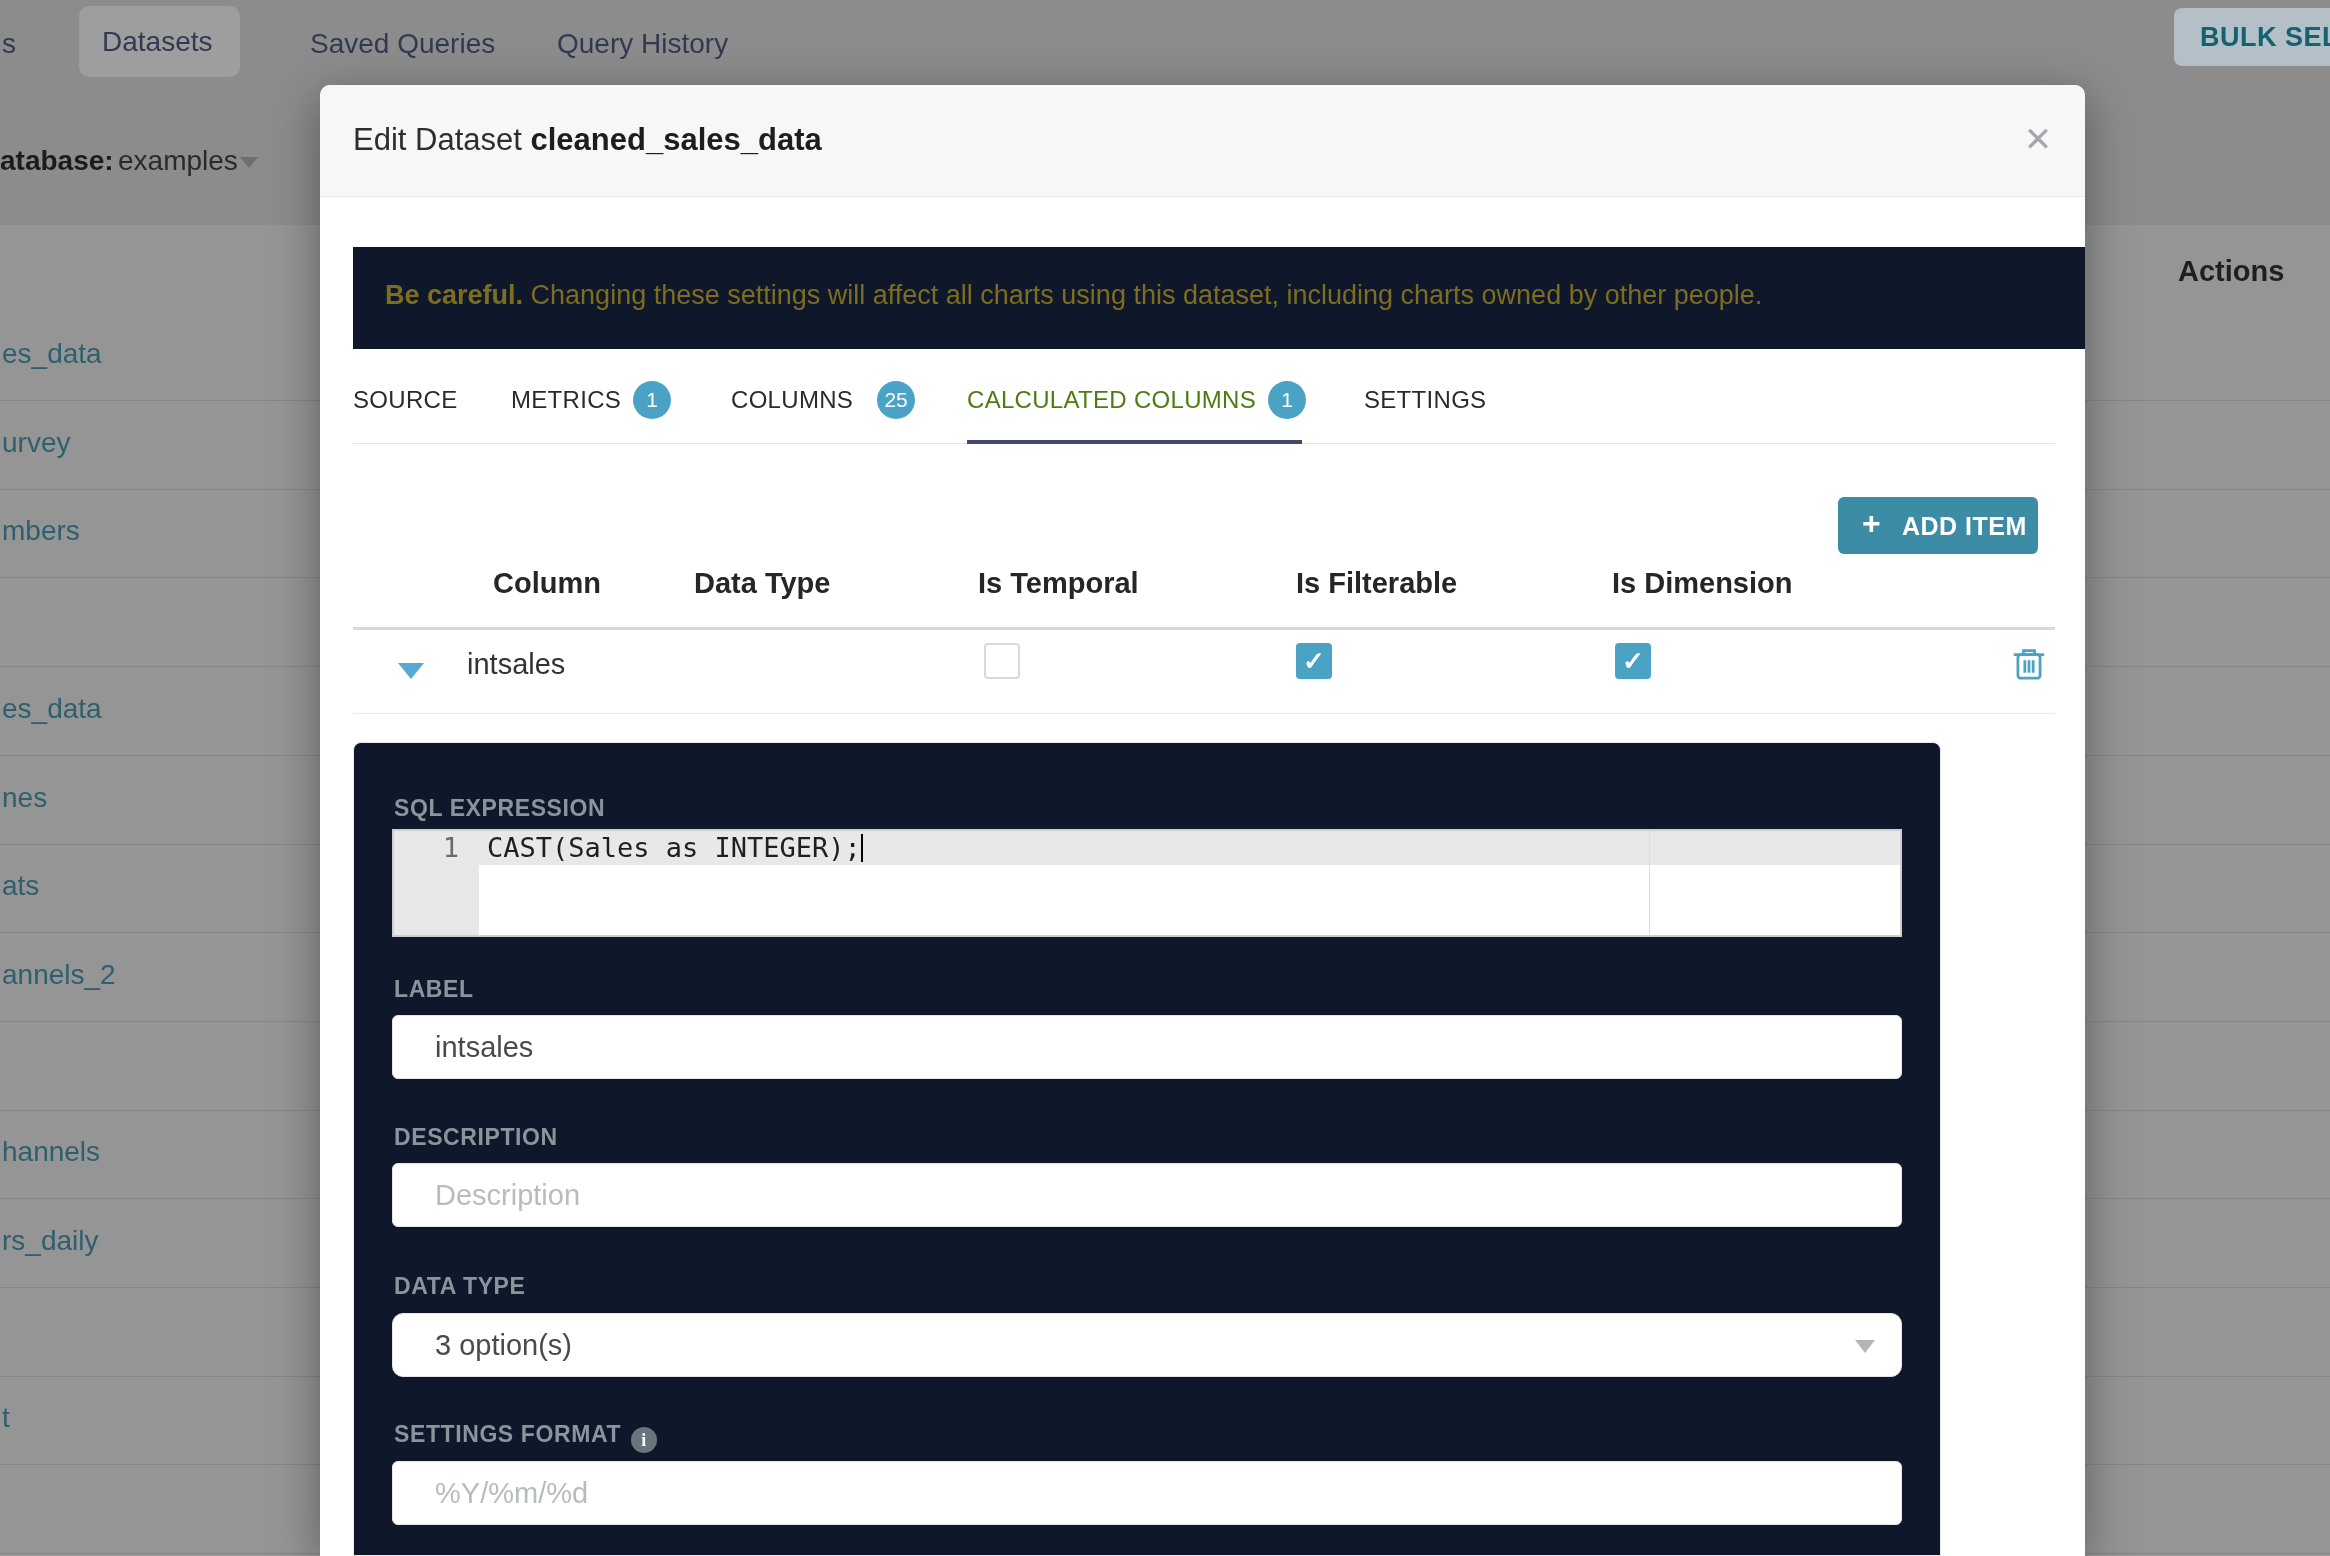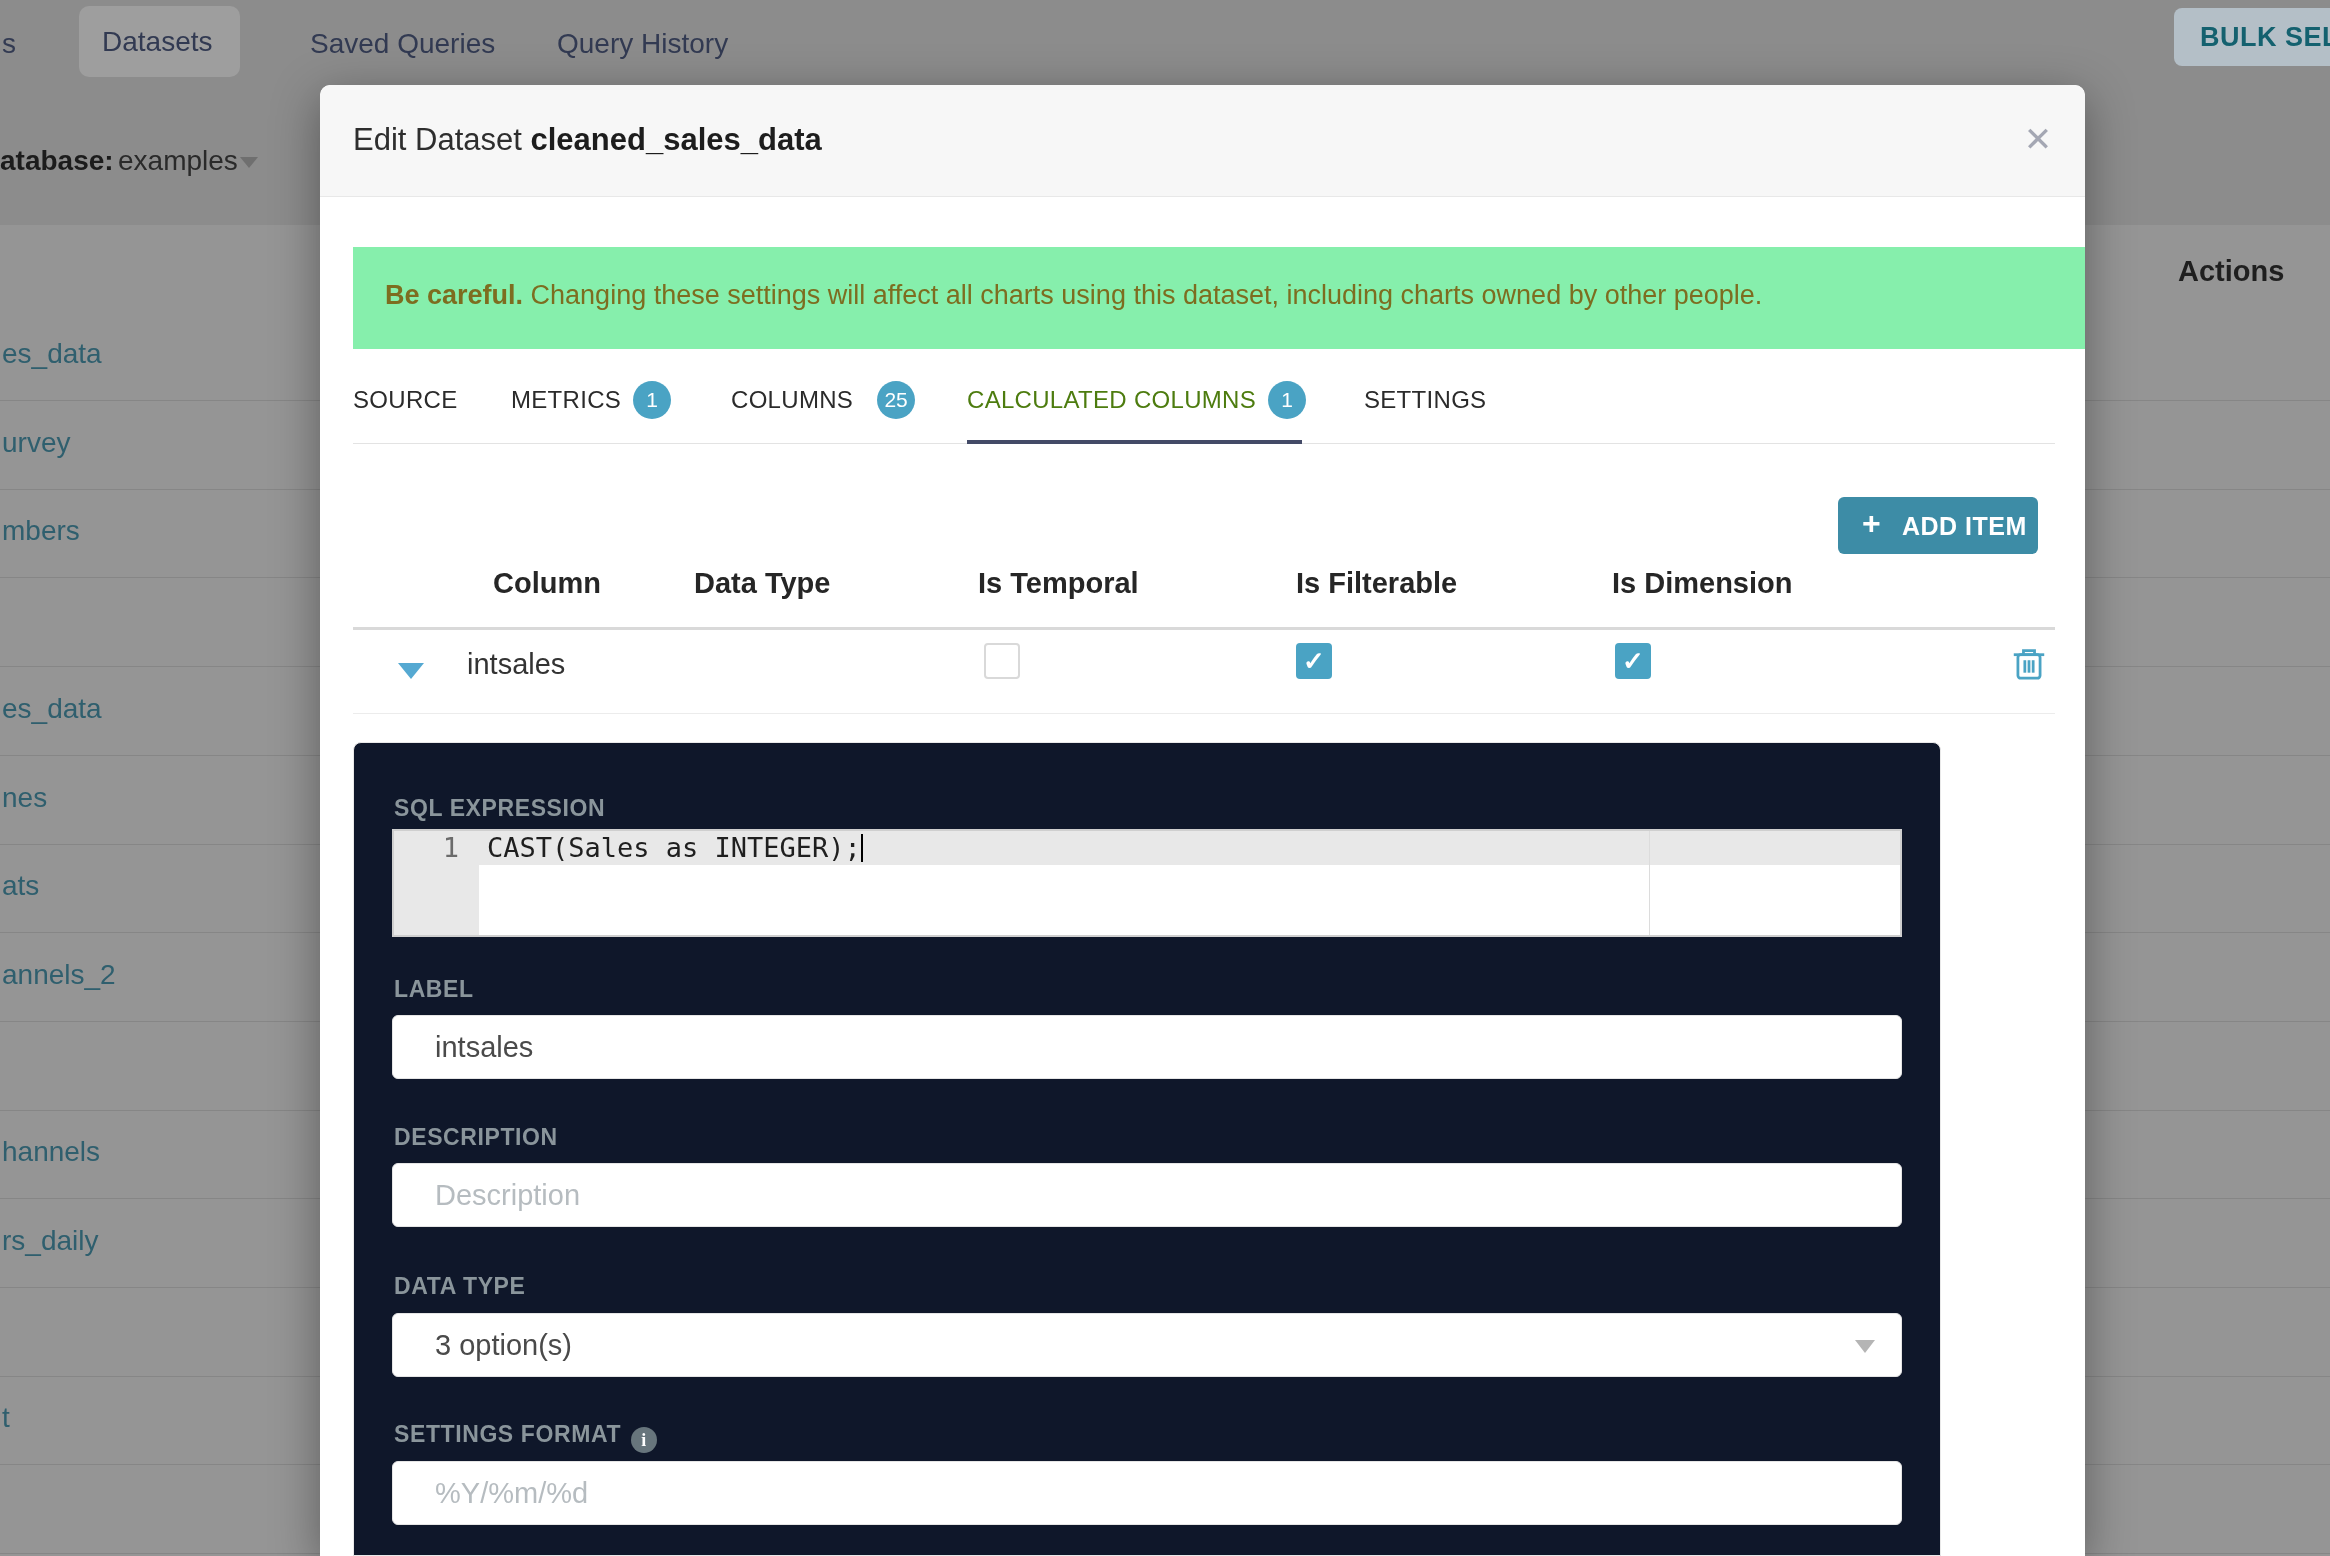--- a/index.html
+++ b/index.html
@@ -27,21 +27,21 @@
   .actions-header{position:absolute;left:2178px;top:255px;font-size:29px;font-weight:bold;color:#1f1f1f;}
   .bg-row{position:absolute;left:0;width:2330px;height:88px;border-bottom:1px solid #868686;}
   .bg-row a{font-size:28px;color:#2f5f6e;text-decoration:none;position:absolute;left:2px;top:26px;white-space:nowrap;}
   
   .modal{position:absolute;left:320px;top:85px;width:1765px;height:1471px;background:#ffffff;
     border-radius:10px 10px 0 0;box-shadow:0 12px 48px rgba(0,0,0,.38);overflow:hidden;}
   .modal-header{position:absolute;left:0;top:0;width:100%;height:111px;background:#f7f7f7;border-bottom:1px solid #e8e8e8;border-radius:10px 10px 0 0;}
   .modal-title{position:absolute;left:33px;top:37px;font-size:31px;color:#2e2e2e;}
   .modal-title b{font-weight:bold;color:#1d1d1d;}
   .modal-close{position:absolute;left:1694px;top:30px;width:48px;height:48px;font-size:34px;color:#a4a7b3;text-align:center;line-height:48px;cursor:pointer;}
-  .banner{position:absolute;left:33px;top:162px;width:1828px;height:102px;background:#86efac;border-radius:0;}
+  .banner{position:absolute;left:33px;top:162px;width:1828px;height:102px;background:#0f172a;border-radius:0;}
   .banner p{margin:0;position:absolute;left:32px;top:33px;font-size:27px;color:#7d6d20;white-space:nowrap;}
   .banner b{font-weight:bold;}
   .tabbar-line{position:absolute;left:33px;top:358px;width:1702px;height:1px;background:#e3e3e3;}
   .tab-item{position:absolute;top:300px;height:30px;display:flex;align-items:center;cursor:pointer;}
   .tab-label{font-size:24px;color:#2b2b2b;letter-spacing:.3px;white-space:nowrap;}
   .tab-item.active .tab-label{color:#4d7c0f;}
   .tab-badge{display:inline-block;margin-left:12px;min-width:38px;height:38px;border-radius:19px;background:#4aa3c4;color:#fff;font-size:21px;line-height:38px;text-align:center;box-sizing:border-box;padding:0 4px;}
   .tab-underline{position:absolute;left:647px;top:355px;width:335px;height:4px;background:#434a67;}
   .add-btn{position:absolute;left:1518px;top:412px;width:200px;height:57px;background:#3d8ca6;border-radius:6px;border:none;cursor:pointer;}
   .add-btn .plus{position:absolute;left:24px;top:8px;font-size:32px;font-weight:bold;color:#fff;}
@@ -60,21 +60,21 @@
   .field-label{position:absolute;left:40px;font-size:23px;font-weight:bold;color:#8a959b;letter-spacing:.6px;}
   .editor{position:absolute;left:38px;top:86px;width:1510px;height:108px;background:#fff;border:2px solid #cfcfcf;box-sizing:border-box;}
   .editor .gutter{position:absolute;left:0;top:0;bottom:0;width:85px;background:#e8e8e8;}
   .editor .gutter span{position:absolute;right:20px;top:0;font-family:"DejaVu Sans Mono", monospace;font-size:27px;line-height:34px;color:#6b6b6b;}
   .editor .active-line{position:absolute;left:85px;right:0;top:0;height:34px;background:#e8e8e8;}
   .editor .code{position:absolute;left:93px;top:0;font-family:"DejaVu Sans Mono", monospace;font-size:27px;line-height:34px;color:#1f1f1f;white-space:pre;}
   .editor .cursor{display:inline-block;width:2px;height:28px;background:#000;vertical-align:-5px;}
   .editor .print-margin{position:absolute;left:1255px;top:0;bottom:0;width:1px;background:#dcdcdc;}
   .txt-input{position:absolute;left:38px;width:1510px;height:64px;background:#fff;border:1px solid #e5e5e5;border-radius:6px;box-sizing:border-box;font-family:"Liberation Sans", sans-serif;font-size:29px;color:#4a4a4a;padding:0 0 0 42px;outline:none;}
   .txt-input::placeholder{color:#b6bcc0;opacity:1;}
-  .select-box{position:absolute;left:38px;top:570px;width:1510px;height:64px;background:#fff;border:1px solid #e5e5e5;border-radius:6px;box-sizing:border-box;cursor:pointer;}
+  .select-box{position:absolute;left:38px;top:570px;width:1510px;height:64px;background:#fff;border:1px solid #e5e5e5;border-radius:11px;box-sizing:border-box;cursor:pointer;}
   .select-box .val{position:absolute;left:42px;top:15px;font-size:29px;color:#4a4a4a;}
   .select-caret{position:absolute;right:26px;top:26px;width:0;height:0;border-left:10px solid transparent;border-right:10px solid transparent;border-top:13px solid #b5b5b5;}
   .info-icon{display:inline-block;margin-left:10px;width:26px;height:26px;border-radius:13px;background:#67757c;color:#fff;font-size:18px;font-weight:bold;line-height:26px;text-align:center;vertical-align:-4px;font-family:"Liberation Serif", serif;}
 </style>
 </head>
 <body>
 
 <div class="bg-page">
   <div class="bg-topstrip"></div>
   <div class="bg-card"></div>

